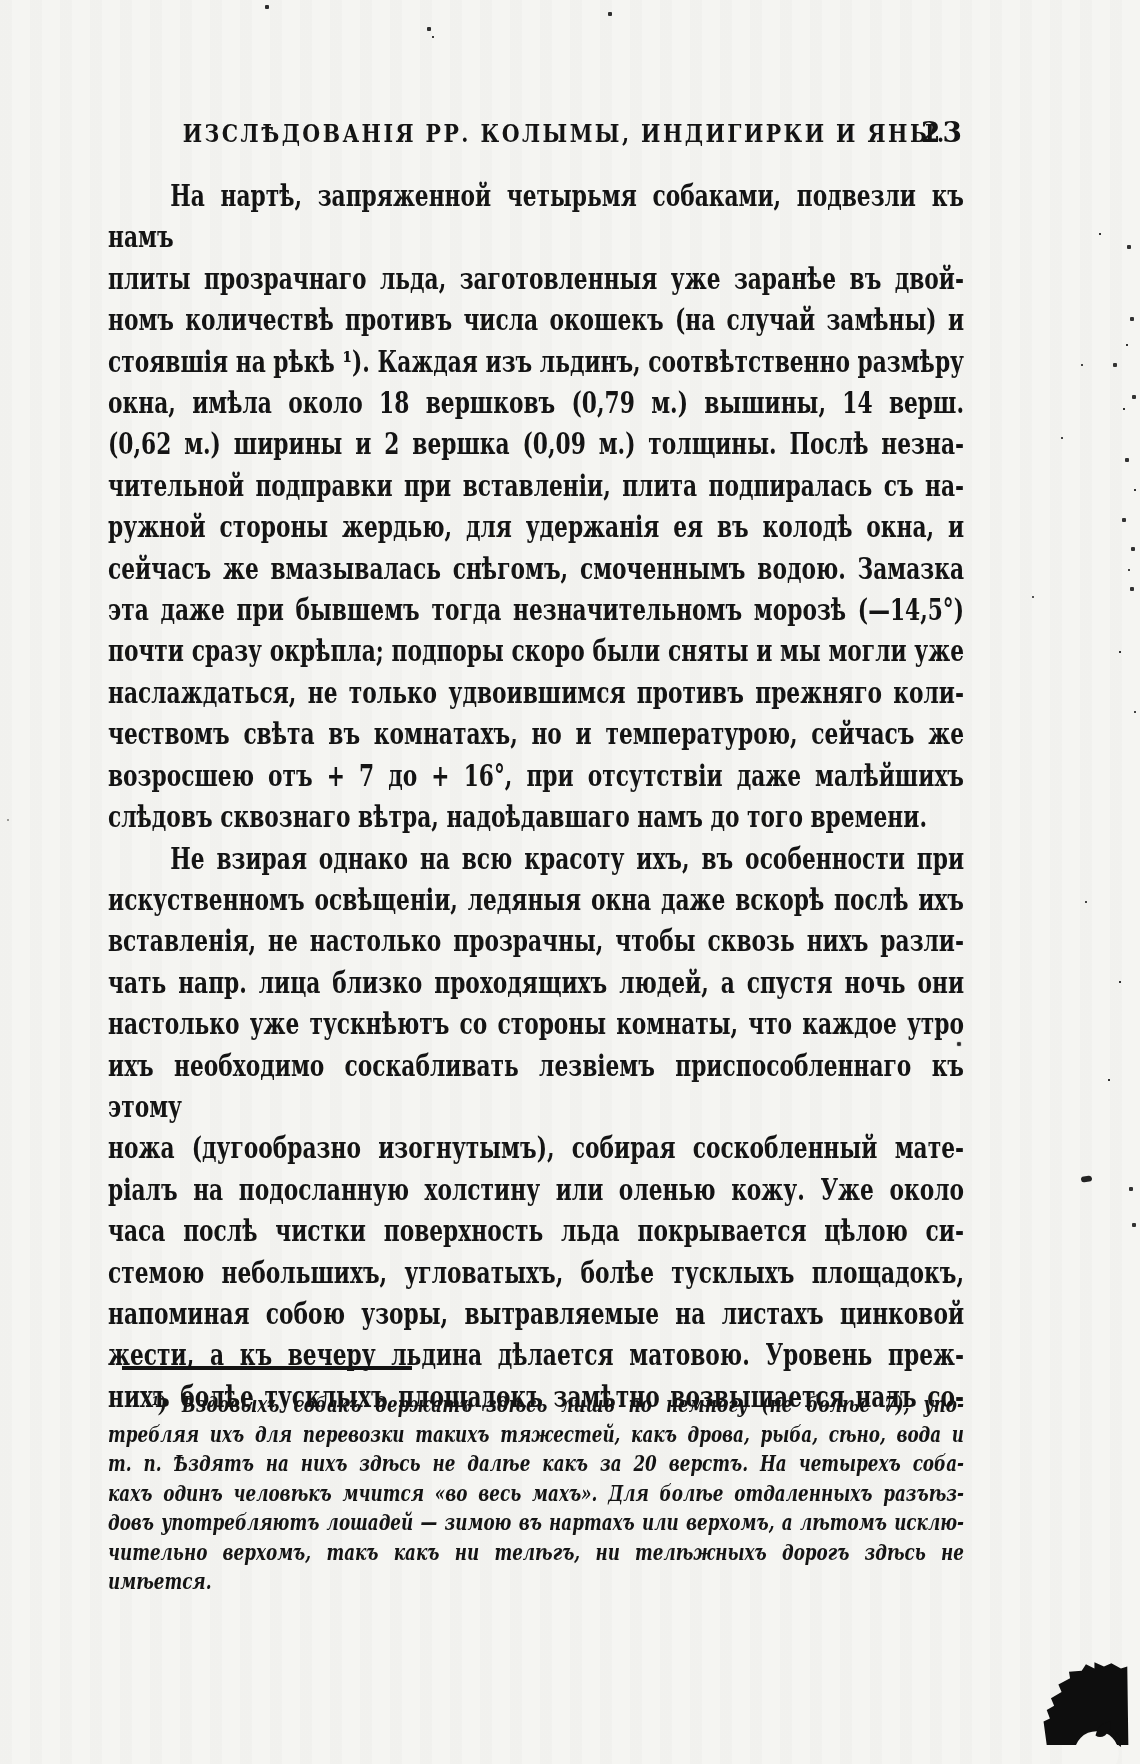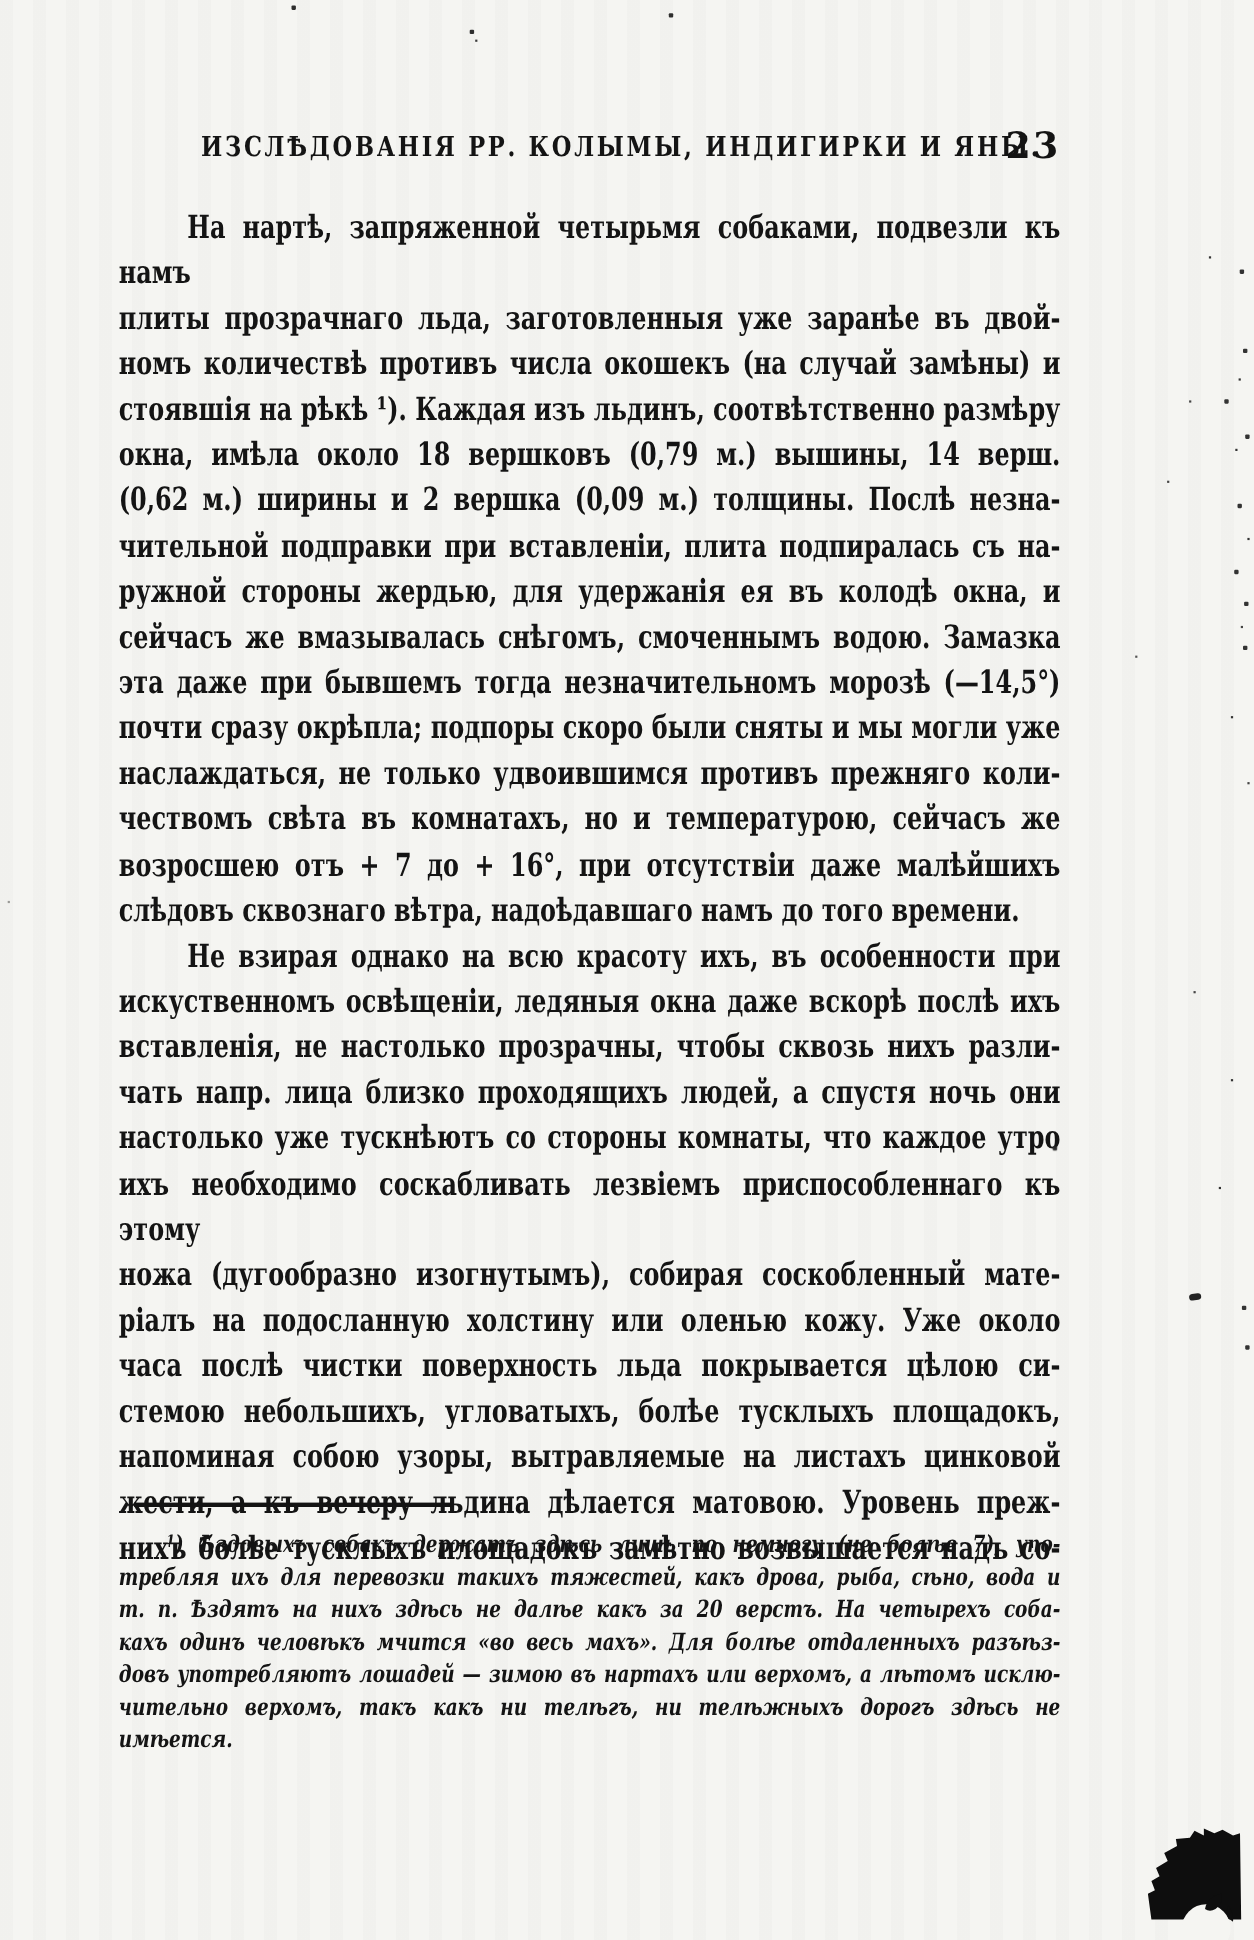--- a/index.html
+++ b/index.html
@@ -25,25 +25,25 @@
   
   .running-head{position:absolute;left:108px;top:114px;width:856px;height:42px;}
   .head-title{
     position:absolute;left:0;right:26px;top:0;
     text-align:center;font-size:25px;line-height:40px;
     letter-spacing:3px;white-space:nowrap;
     transform:scaleX(0.82);transform-origin:50% 0;
   }
   .page-num{
     position:absolute;right:0;top:-1px;
-    font-size:33px;line-height:40px;letter-spacing:2px;
+    font-size:28px;line-height:40px;letter-spacing:2px;
   }
 
   
-  .body-text{position:absolute;left:108px;top:186px;width:856px;}
+  .body-text{position:absolute;left:108px;top:176px;width:856px;}
   .body-text .line{
     font-size:29px;line-height:41.4px;
     width:133.34%;
     transform:scaleX(0.75);transform-origin:left top;
     text-align:justify;text-align-last:justify;
     white-space:normal;
   }
   .paragraph .line:first-child{text-indent:83px;}
   .paragraph.endp .line:last-child{text-align-last:left;}
 

